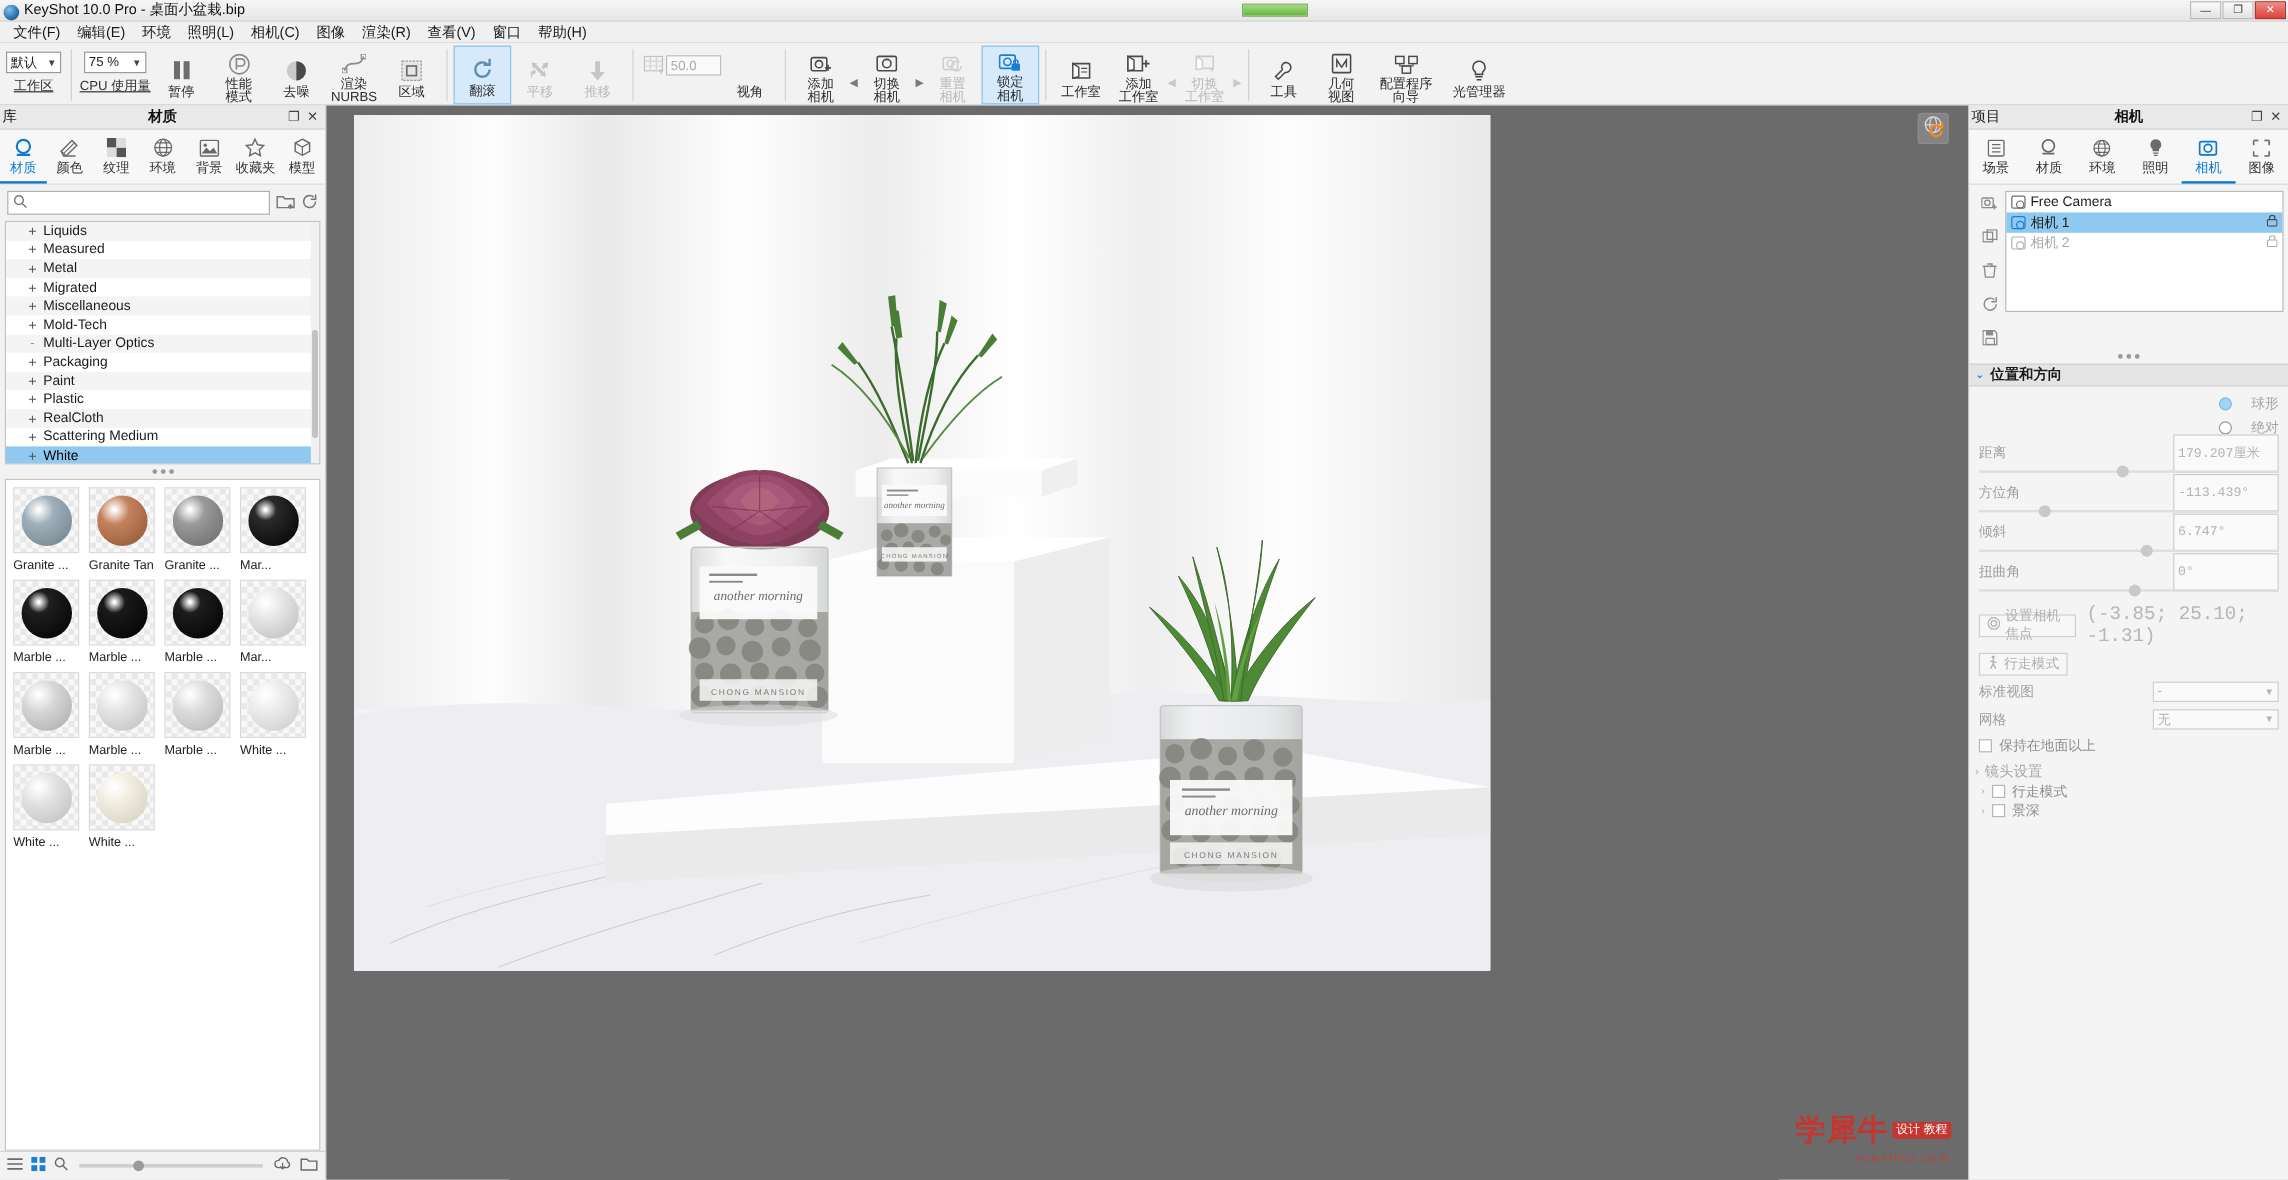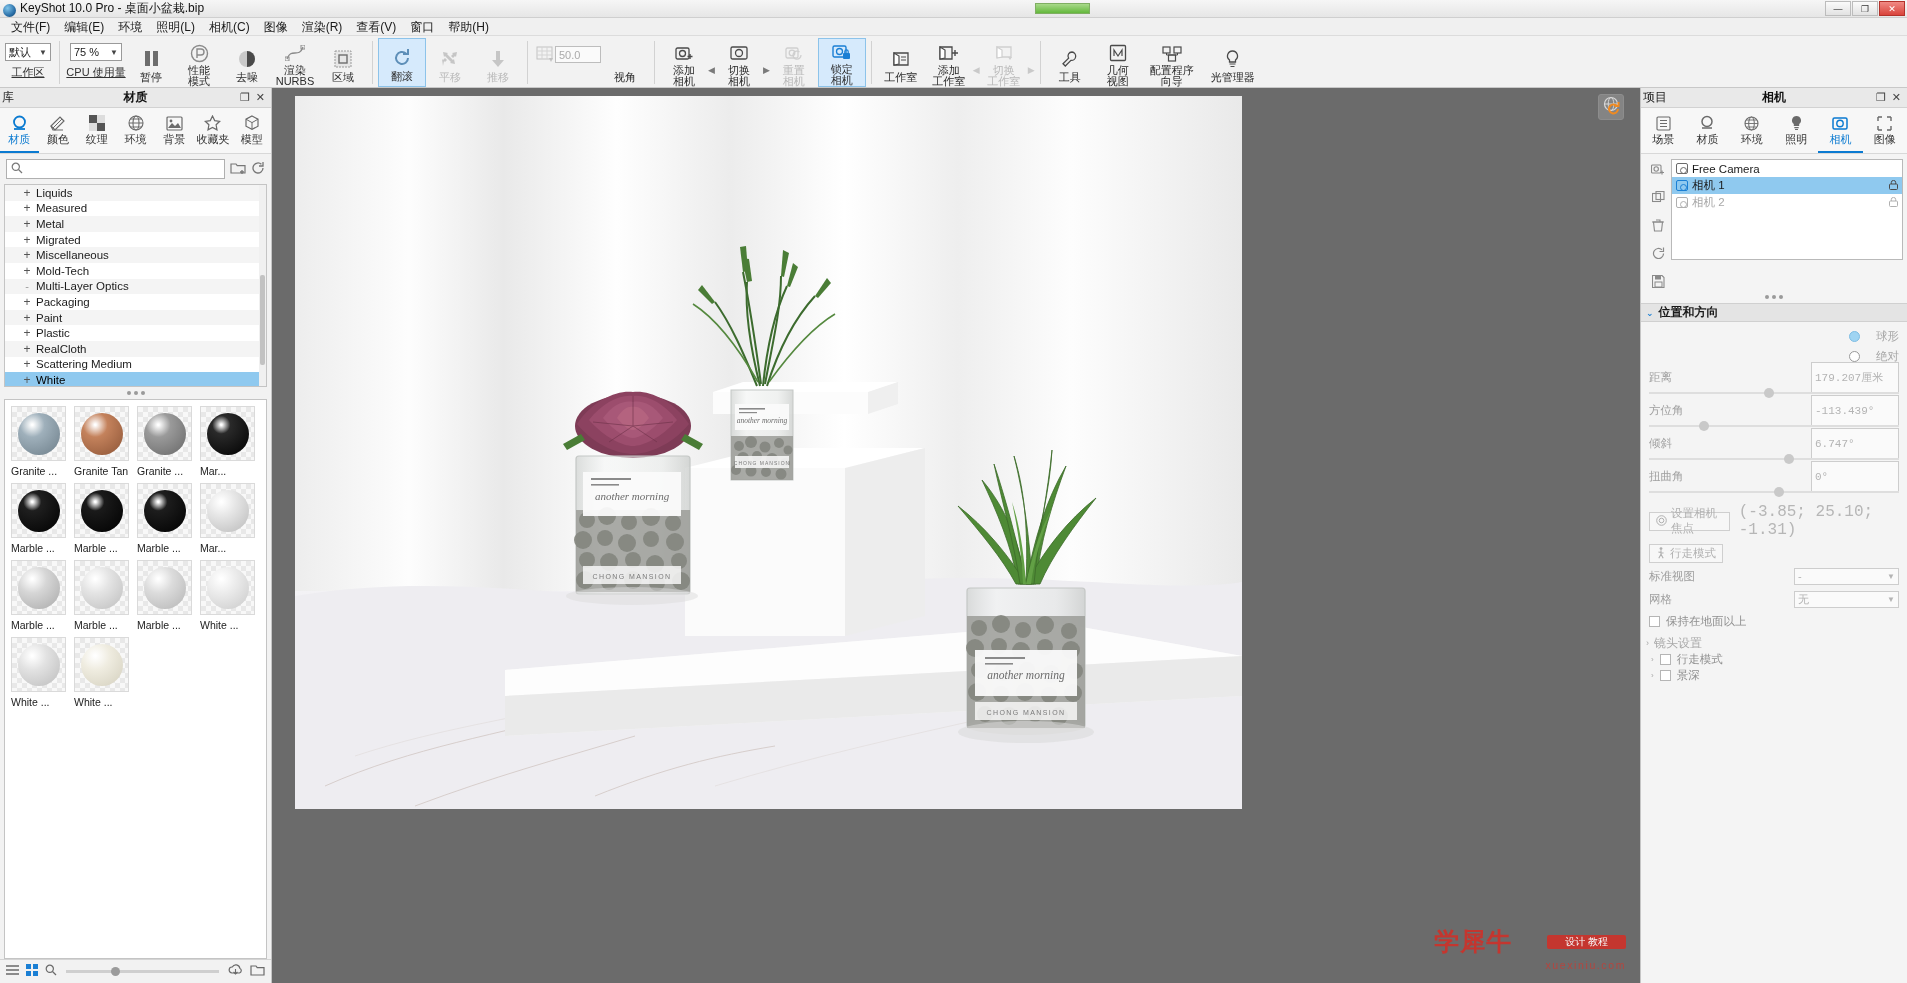--- a/index.html
+++ b/index.html
@@ -236,22 +236,22 @@
   }
   .watermark {
     position: absolute; right: 14px; bottom: 12px;
     display: flex; flex-direction: column; align-items: flex-end;
     opacity: .95;
   }
   .wm-top { display: flex; align-items: center; gap: 3px; }
   .wm-cn { font-size: 25px; font-weight: bold; color: #c9342c; letter-spacing: 1px;
            font-family: "DejaVu Sans", sans-serif; }
   .wm-badge {
-    background: #c9342c; color: #fff; font-size: 10px; padding: 2px 18px;
-    line-height: 10px; border-radius: 2px; text-align:center;margin-left:32px;
+    background: #c9342c; color: #fff; font-size: 10px; padding: 2px 3px;
+    line-height: 10px; border-radius: 2px; text-align:center;
   }
   .wm-sub { font-size: 10.5px; color: #b8443d; letter-spacing: 1.6px; margin-top: 1px;}
 
   
   .right-panel {
     width: 267px; background: #f4f4f4;
     border-left: 1px solid #c5c5c5;
     display: flex; flex-direction: column;
   }
   .proj-tabs {

